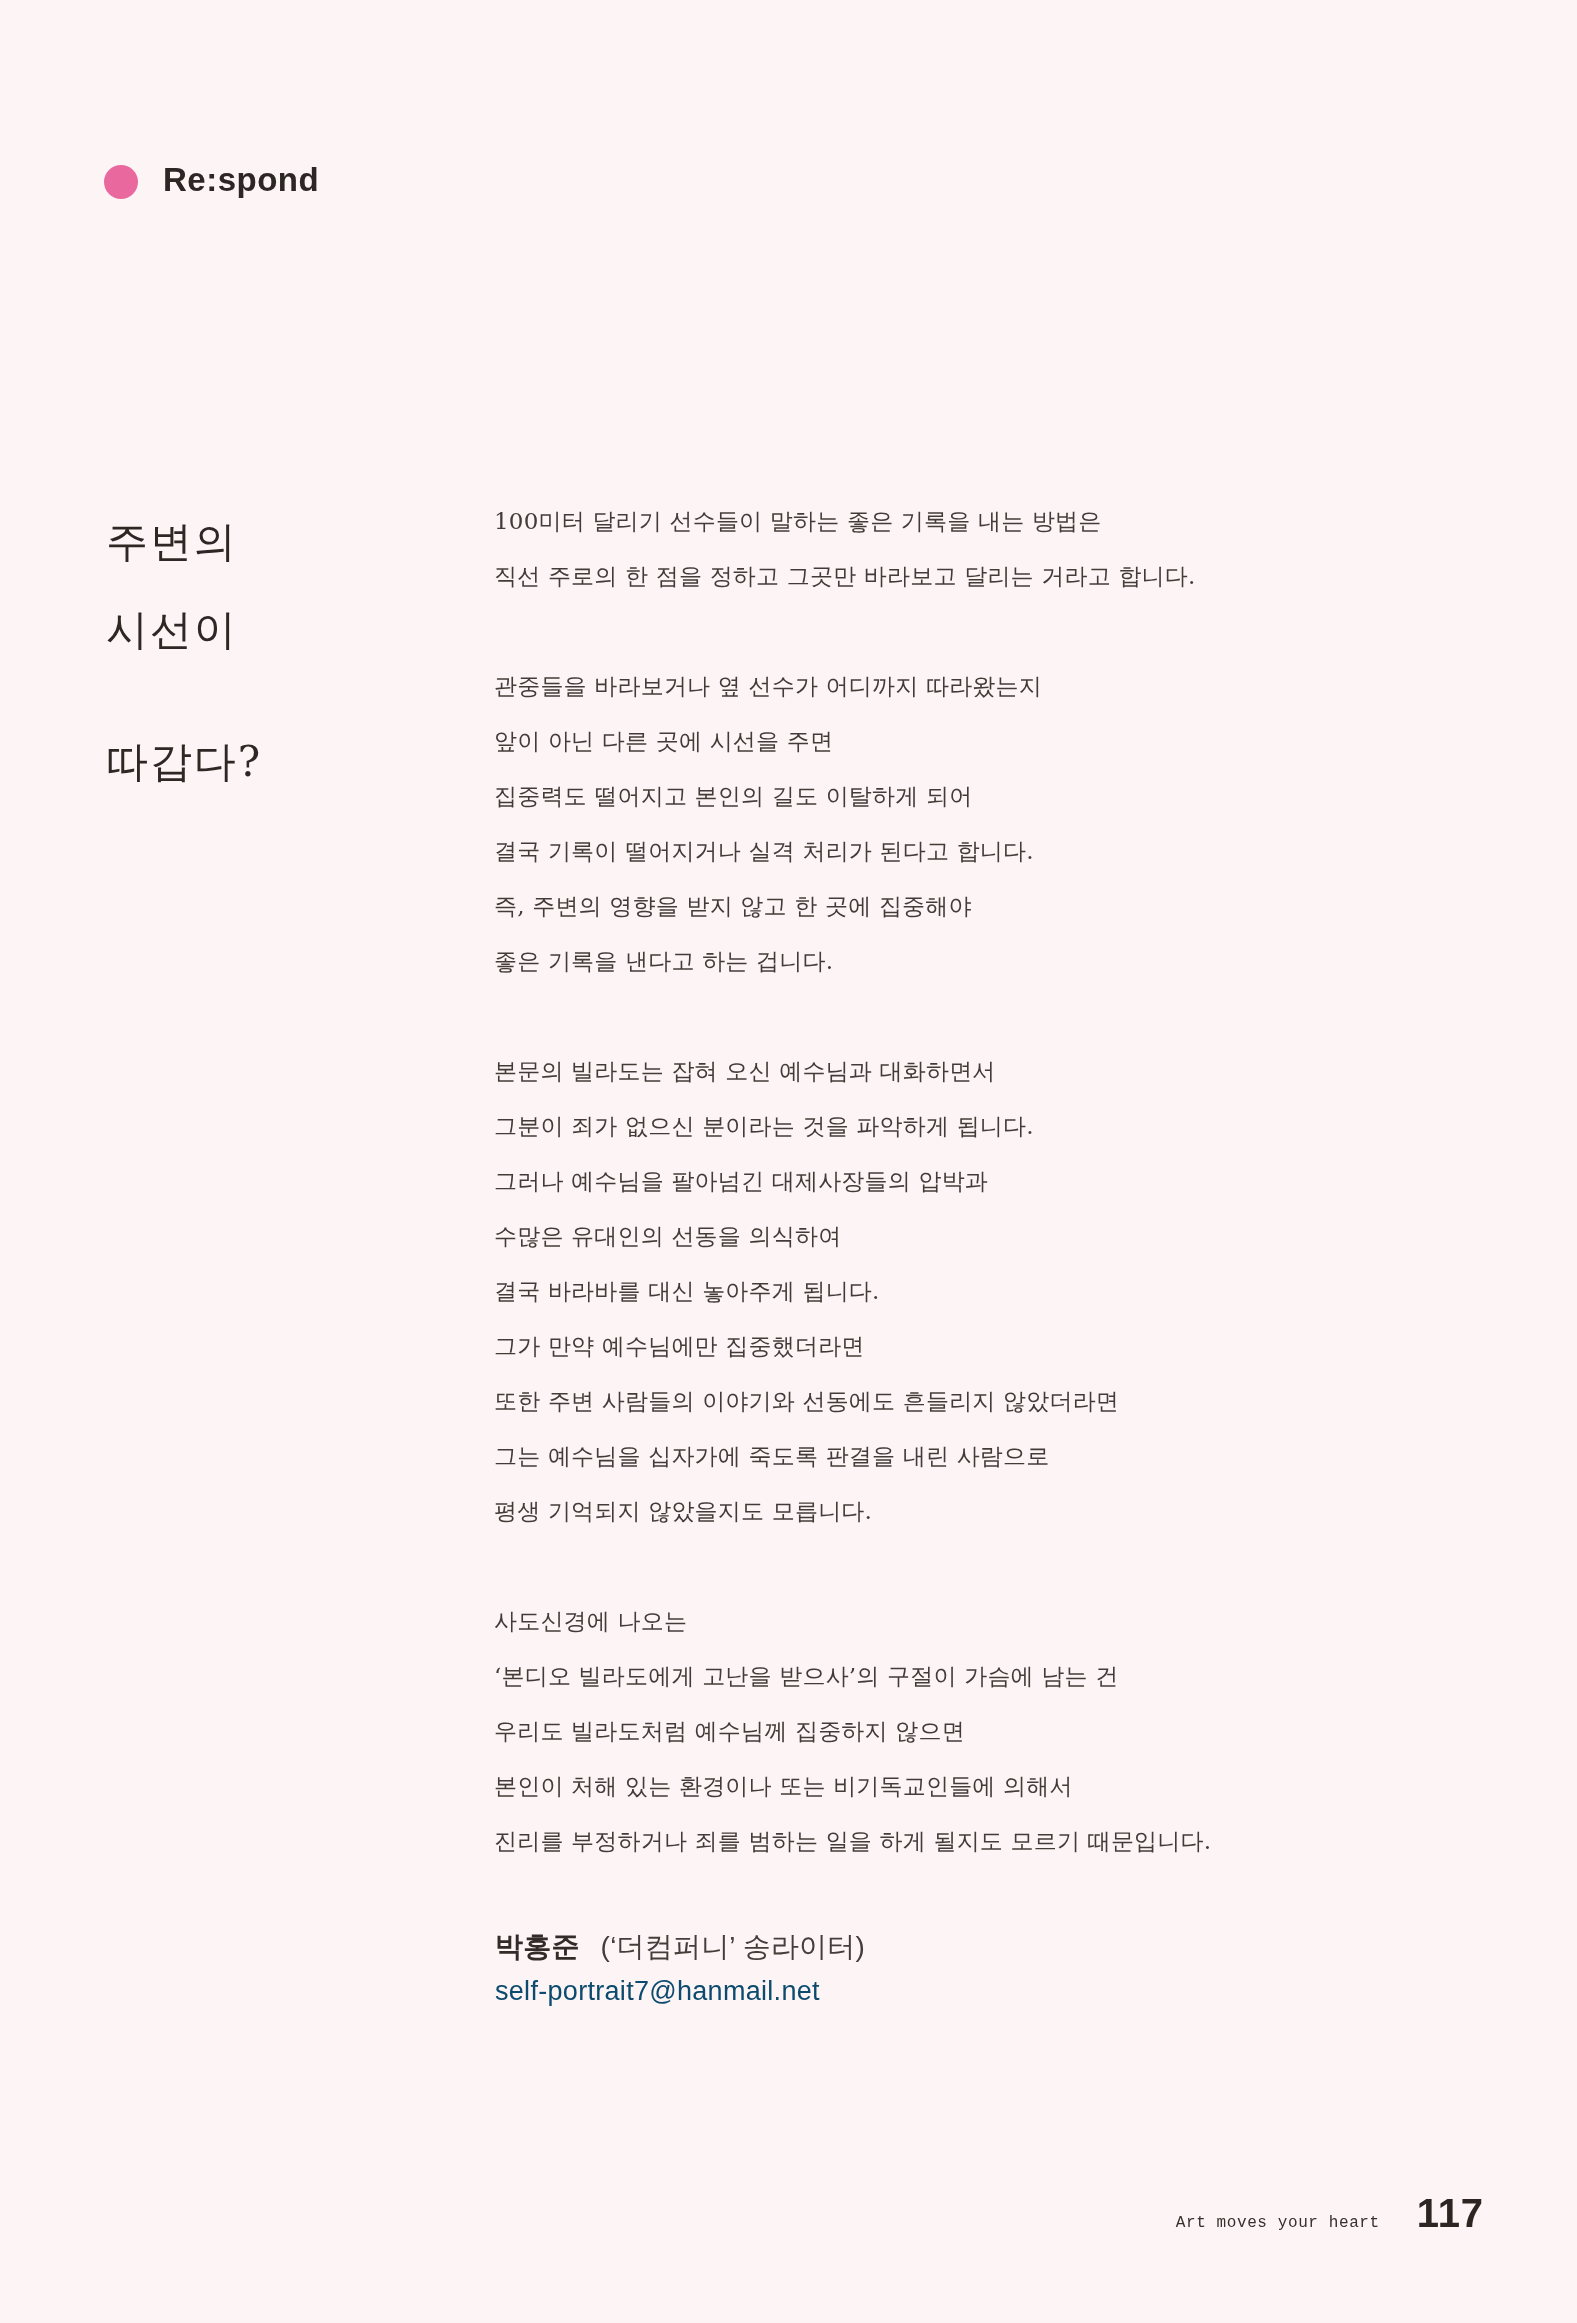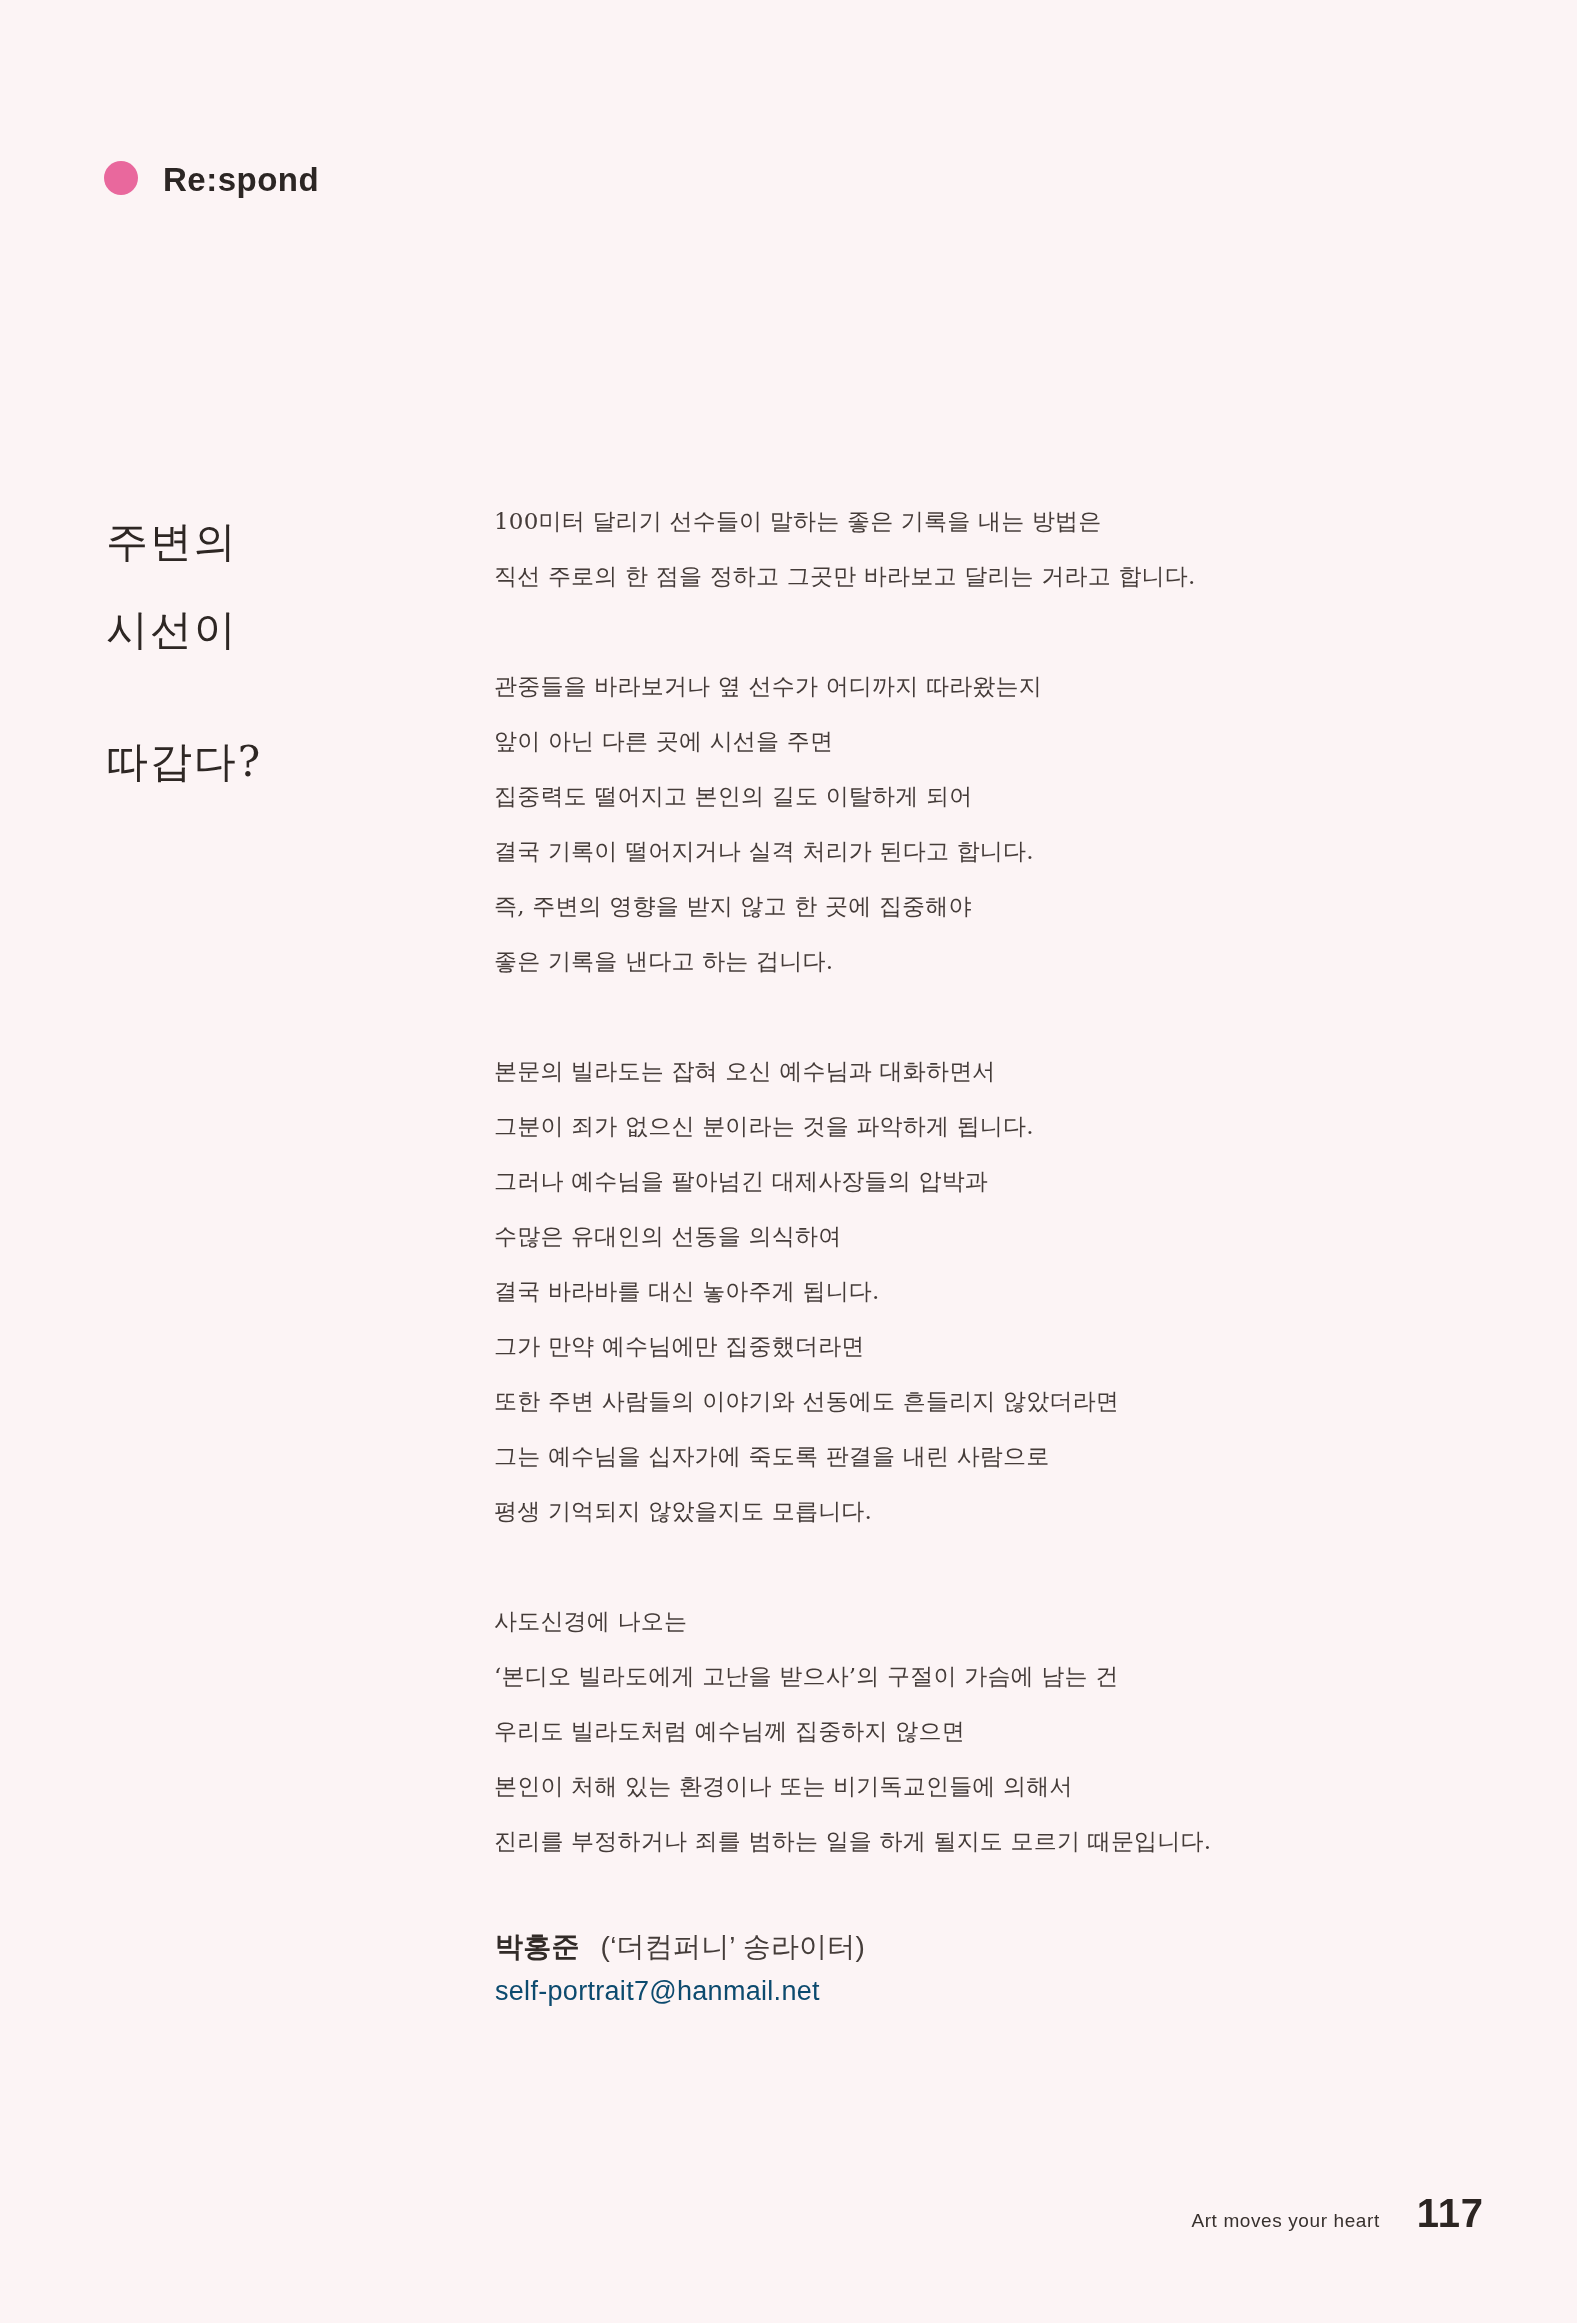--- a/index.html
+++ b/index.html
@@ -13,21 +13,21 @@
     font-family: "DejaVu Serif", "Liberation Serif", serif;
     color: #443b38;
   }
 
   
   .header {
     position: absolute;
     left: 104px;
     top: 161px;
     display: flex;
-    align-items: flex-start;
+    align-items: flex-end;
     gap: 25px;
   }
   .dot {
     width: 34px;
     height: 34px;
     border-radius: 50%;
     background: #e9689d;
   }
   .header-label {
     font-family: "Liberation Sans", "DejaVu Sans", sans-serif;
@@ -94,23 +94,24 @@
   .footer {
     position: absolute;
     right: 94px;
     top: 2191px;
     display: flex;
     align-items: baseline;
     gap: 37px;
     font-family: "Liberation Sans", "DejaVu Sans", sans-serif;
   }
   .footer-tagline {
-    font-size: 19px;
+    font-size: 16px;
     color: #37302d;
     letter-spacing: 0.6px;
+    font-family: Liberation Mono, monospace;
   }
   .footer-page {
     font-size: 40px;
     font-weight: 700;
     color: #2c2522;
     letter-spacing: 0.9px;
   }
 </style>
 </head>
 <body>

